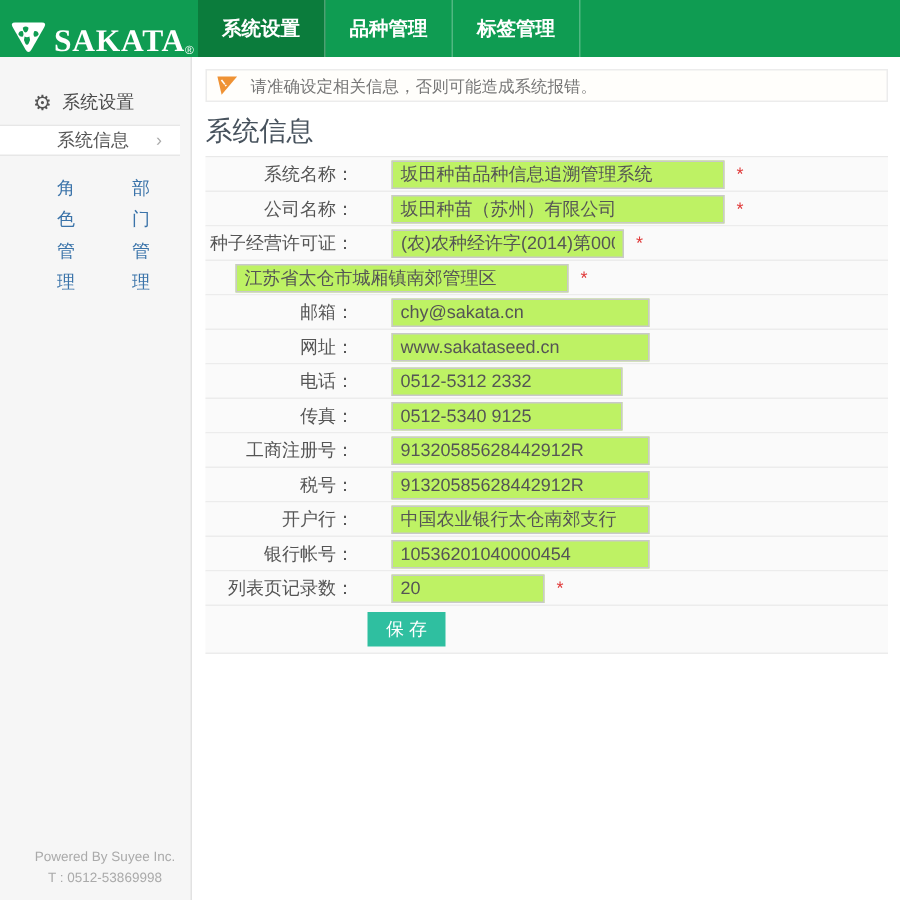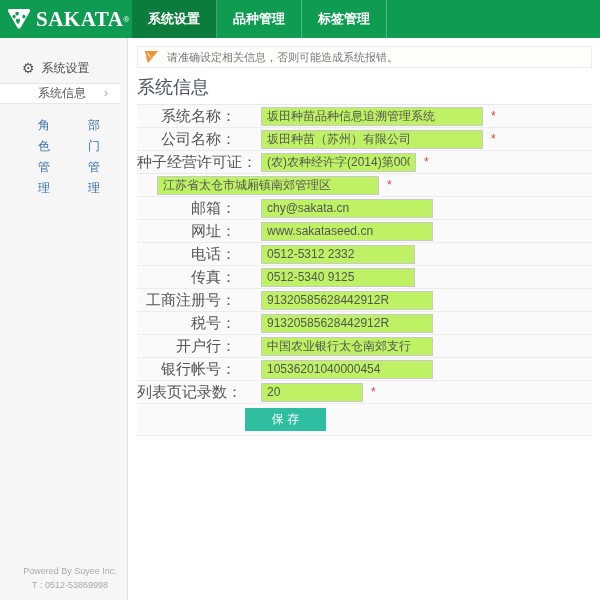--- a/index.html
+++ b/index.html
@@ -2,21 +2,21 @@
 <html><head>
 <meta charset="utf-8">
 <style>
   * { margin:0; padding:0; box-sizing:border-box; }
   html,body { width:600px; height:600px; overflow:hidden; background:#fff;
               font-family:"Liberation Sans","DejaVu Sans",sans-serif; }
 
   
   .header { position:absolute; left:0; top:0; width:600px; height:38px;
             background:#0f9c52; display:flex; align-items:stretch; }
-  .logo { width:128px; display:flex; align-items:center; padding-left:6px; }
+  .logo { width:128px; display:flex; align-items:flex-end; padding-left:6px; }
   .logo-mark { width:26px; height:26px; margin-right:4px; flex:0 0 auto; }
   .logo-text { color:#fff; font-family:"Liberation Serif","DejaVu Serif",serif;
                font-weight:bold; font-size:21px; letter-spacing:.5px; line-height:1; }
   .logo-reg { color:#fff; font-size:8px; vertical-align:super; }
   .tabs { display:flex; margin-left:4px; }
   .tab { width:85px; text-align:center; line-height:38px; color:#fff;
          font-size:13px; font-weight:bold; cursor:pointer;
          border-right:1px solid rgba(255,255,255,.28); }
   .tab.active { background:#0b7c3c; }
 
@@ -45,31 +45,31 @@
   .notice { height:22px; border:1px solid #ececec; background:#fffefb;
             display:flex; align-items:center; padding-left:6px;
             font-size:11px; color:#777; }
   .notice svg { margin-right:8px; flex:0 0 auto; }
   .page-title { margin:9px 0 6px 0; font-size:18px; color:#47525d;
                 font-weight:normal; height:21px; line-height:21px; }
 
   .form-table { border-top:1px solid #e9e9e9; }
   .form-row { height:23px; background:#fafafa; border-bottom:1px solid #ececec;
               display:flex; align-items:center; }
-  .form-label { width:104px; text-align:right; font-size:15px; color:#555;
+  .form-label { width:104px; text-align:right; font-size:12px; color:#555;
                 padding-right:5px; white-space:nowrap; flex:0 0 auto; }
   .form-row input { margin-left:20px; height:19px; border:1px solid #c9c9c9;
                     background:#bef264; font-size:12px; color:#555; padding:0 5px;
                     font-family:"Liberation Sans","DejaVu Sans",sans-serif; }
   .w1 { width:222px; } .w2 { width:155px; } .w3 { width:172px; }
   .w4 { width:154px; } .w5 { width:102px; }
   .req { color:#e03b3b; font-size:12px; margin-left:8px; }
   .btn-row { height:32px; background:#fafafa; border-bottom:1px solid #ececec;
              display:flex; align-items:center; }
-  .save-btn { margin-left:108px; width:81px; height:23px; background:#2fbfa0;
+  .save-btn { margin-left:108px; width:52px; height:23px; background:#2fbfa0;
               color:#fff; border:none; font-size:12px; cursor:pointer;
               font-family:"Liberation Sans","DejaVu Sans",sans-serif; }
 </style>
 </head>
 <body>
 
 <div class="header">
   <div class="logo">
     <svg class="logo-mark" viewBox="0 0 26 26">
       <path d="M4 3 H22 Q25.2 3 23.6 6 L15 21 Q13 24.4 11 21 L2.4 6 Q0.8 3 4 3 Z" fill="#ffffff"></path>

